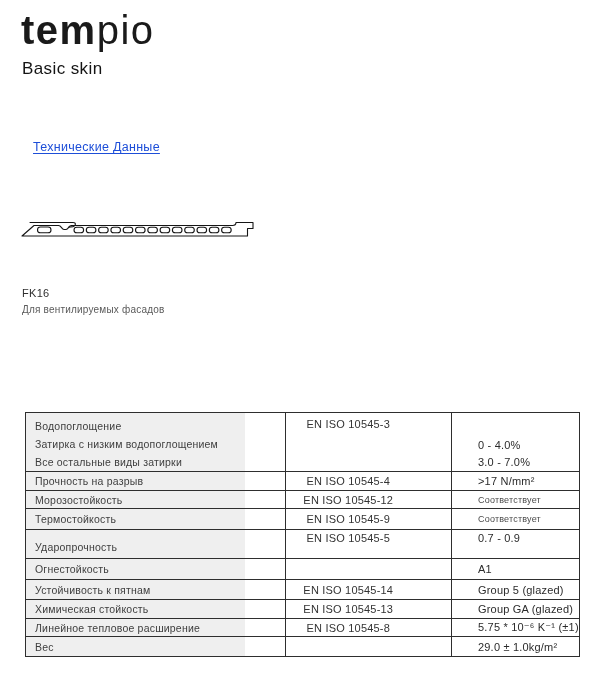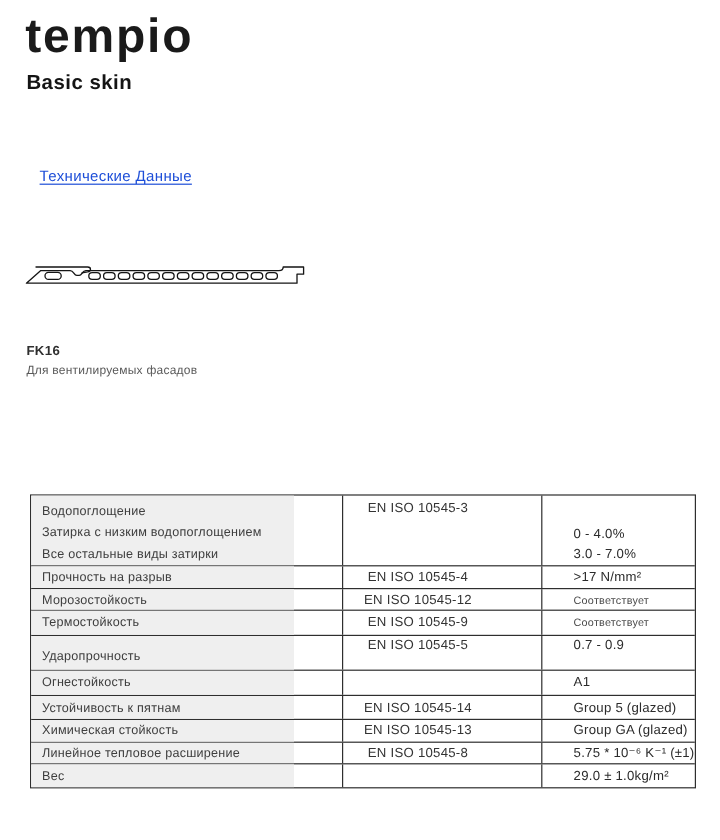--- a/index.html
+++ b/index.html
@@ -11,29 +11,29 @@
     --label-bg:#efefef;
   }
   *{margin:0;padding:0;box-sizing:border-box;}
   html,body{background:#fff;}
   body{font-family:"Liberation Sans","DejaVu Sans",sans-serif;color:var(--value-text);}
   .page{position:relative;width:600px;height:700px;background:#fff;overflow:hidden;}
 
   
   .logo{position:absolute;left:21px;top:8px;font-size:40px;letter-spacing:1.5px;color:var(--brand-text);line-height:1.1;}
   .logo .b{font-weight:800;}
-  .logo .l{font-weight:700;}
-  .subtitle{position:absolute;left:22px;top:59px;font-size:17px;font-weight:700;letter-spacing:.4px;color:#141414;}
+  .logo .l{font-weight:400;}
+  .subtitle{position:absolute;left:22px;top:59px;font-size:17px;font-weight:400;letter-spacing:.4px;color:#141414;}
   .section-heading{position:absolute;left:33px;top:140px;font-size:12.5px;color:#1d4ed8;text-decoration:underline;text-underline-offset:2px;letter-spacing:.3px;}
 
   
   .diagram{position:absolute;left:18px;top:212px;width:245px;height:34px;}
 
   
-  .prod-code{position:absolute;left:22px;top:287px;font-size:11px;font-weight:700;color:#2f2f2f;letter-spacing:.3px;}
+  .prod-code{position:absolute;left:22px;top:287px;font-size:11px;font-weight:400;color:#2f2f2f;letter-spacing:.3px;}
   .prod-desc{position:absolute;left:22px;top:304px;font-size:10px;color:var(--muted-text);letter-spacing:.2px;}
 
   
   .tbl{position:absolute;left:25px;top:412px;width:555px;border:1px solid var(--border);background:#fff;}
   .tr{display:flex;width:100%;gap:40px;}
   .tr + .tr{border-top:1px solid var(--border);}
   .td{display:flex;align-items:center;overflow:hidden;}
   .c1{width:258px;background:var(--label-bg);padding-left:9px;font-size:10.5px;color:var(--label-text);letter-spacing:.2px;}
   .c2{width:150px;border-left:1px solid var(--border);justify-content:center;font-size:11px;color:#333;letter-spacing:.2px;}
   .c3{width:147px;border-left:1px solid var(--border);padding-left:26px;font-size:11px;color:var(--value-text);letter-spacing:.2px;}

